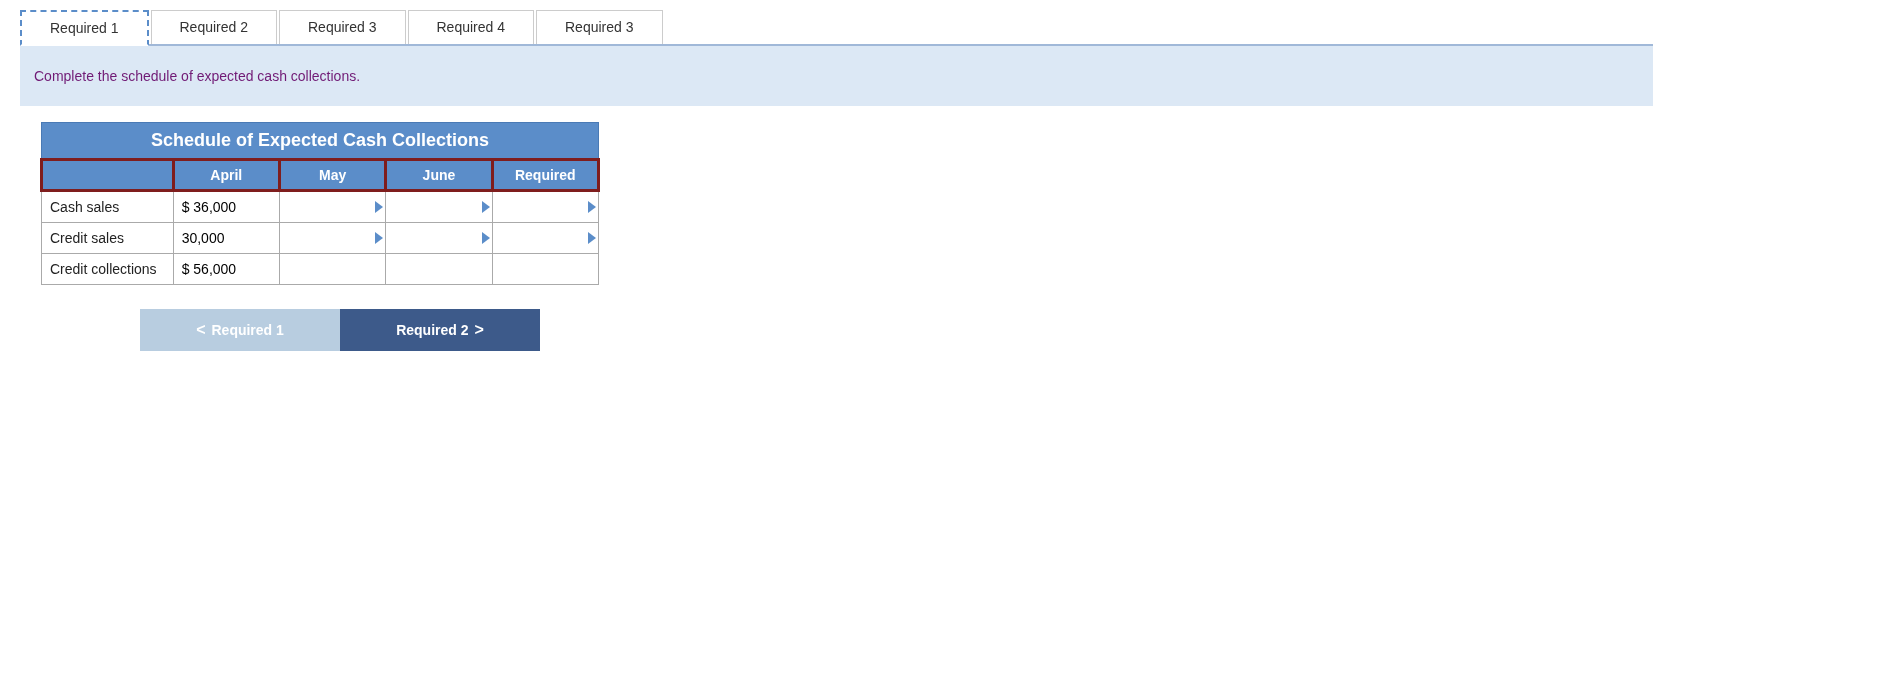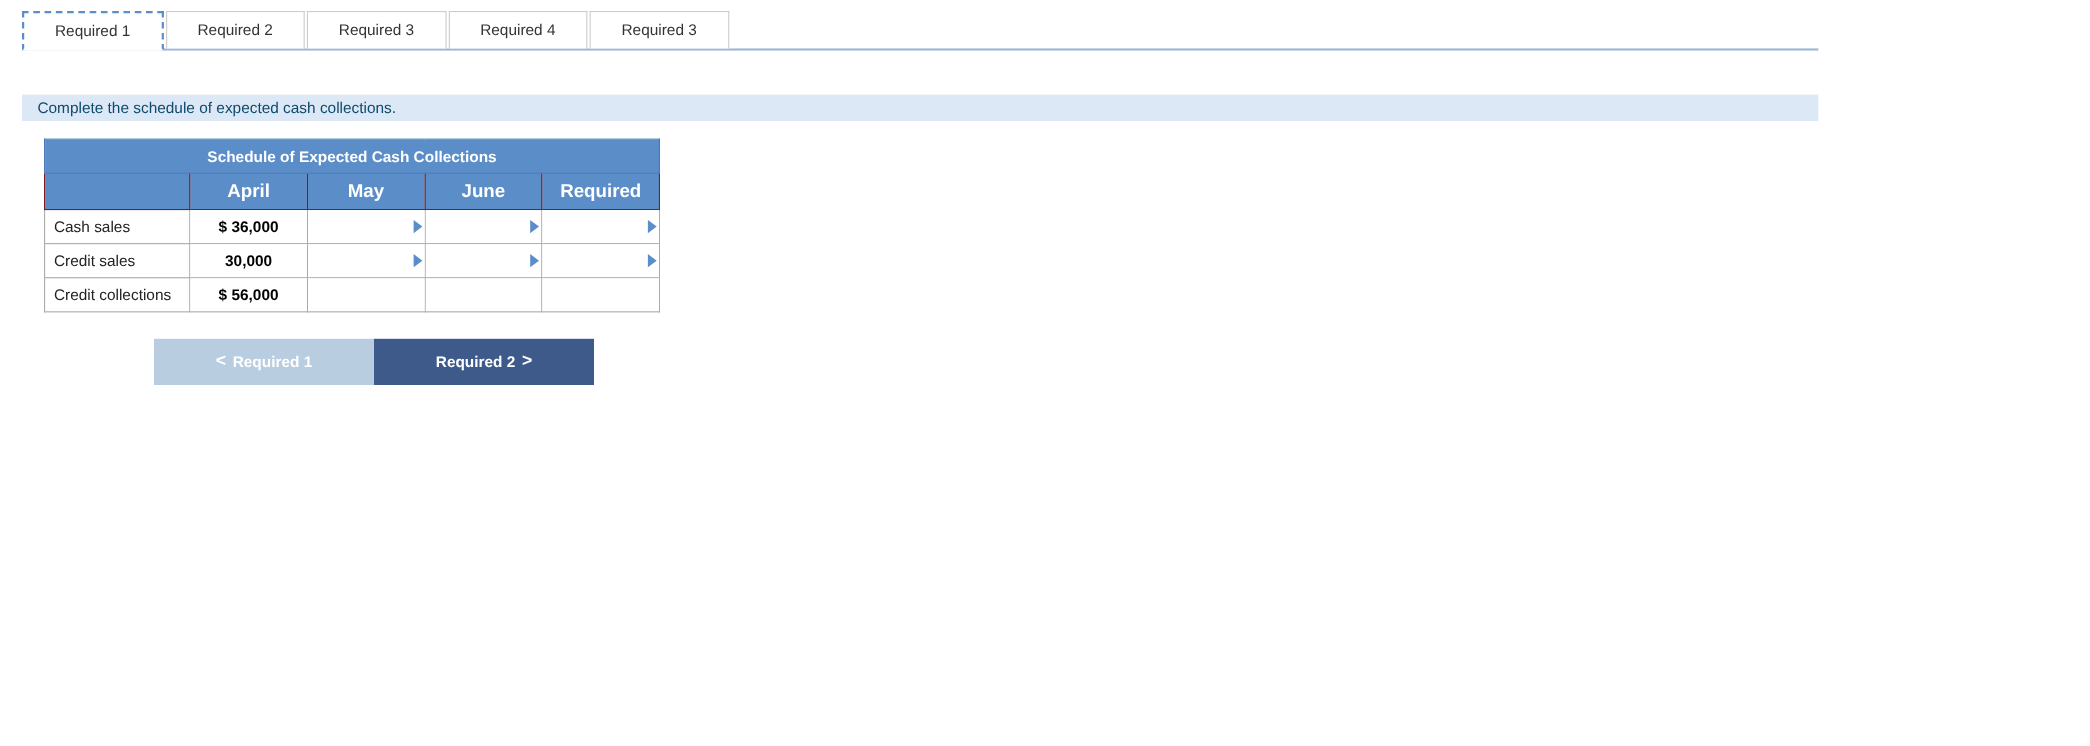--- a/index.html
+++ b/index.html
@@ -46,56 +46,55 @@
       background: #fff;
       font-weight: normal;
       margin-bottom: -2px;
       z-index: 1;
       position: relative;
     }
 
     
     .instruction-bar {
       background: #dce8f5;
-      padding: 4px 14px;
+      padding: 22px 14px;
       margin-bottom: 16px;
       font-size: 14px;
-      color: #0c4a6e;
-      margin-top: 40px;
+      color: #701a75;
     }
 
     
     .table-wrapper {
       margin-left: 20px;
       display: inline-block;
     }
 
     .schedule-table {
       border-collapse: collapse;
       width: 560px;
     }
 
     .schedule-table .title-row td {
       background: #5b8dc9;
       color: #fff;
       font-weight: bold;
       text-align: center;
       padding: 7px 10px;
-      font-size: 14px;
+      font-size: 18px;
       border: 1px solid #4a7ab5;
     }
 
     .schedule-table .header-row td {
       background: #5b8dc9;
       color: #fff;
       font-weight: bold;
       text-align: center;
       padding: 6px 10px;
-      border: 1px solid #7f1d1d;
-      font-size: 17px;
+      border: 3px solid #7f1d1d;
+      font-size: 14px;
     }
 
     .schedule-table .header-row td:first-child {
       background: #5b8dc9;
       width: 130px;
     }
 
     .schedule-table .data-row td {
       border: 1px solid #aaa;
       padding: 6px 8px;
@@ -104,24 +103,23 @@
     }
 
     .schedule-table .data-row td:first-child {
       background: #fff;
       font-size: 14px;
       color: #222;
       width: 130px;
     }
 
     .schedule-table .data-row td.value-cell {
-      text-align: center;
+      text-align: left;
       width: 105px;
       position: relative;
-      font-weight: bold;
     }
 
     .schedule-table .data-row td.input-cell {
       width: 105px;
       padding: 0;
       position: relative;
     }
 
     .input-cell input {
       width: 100%;

